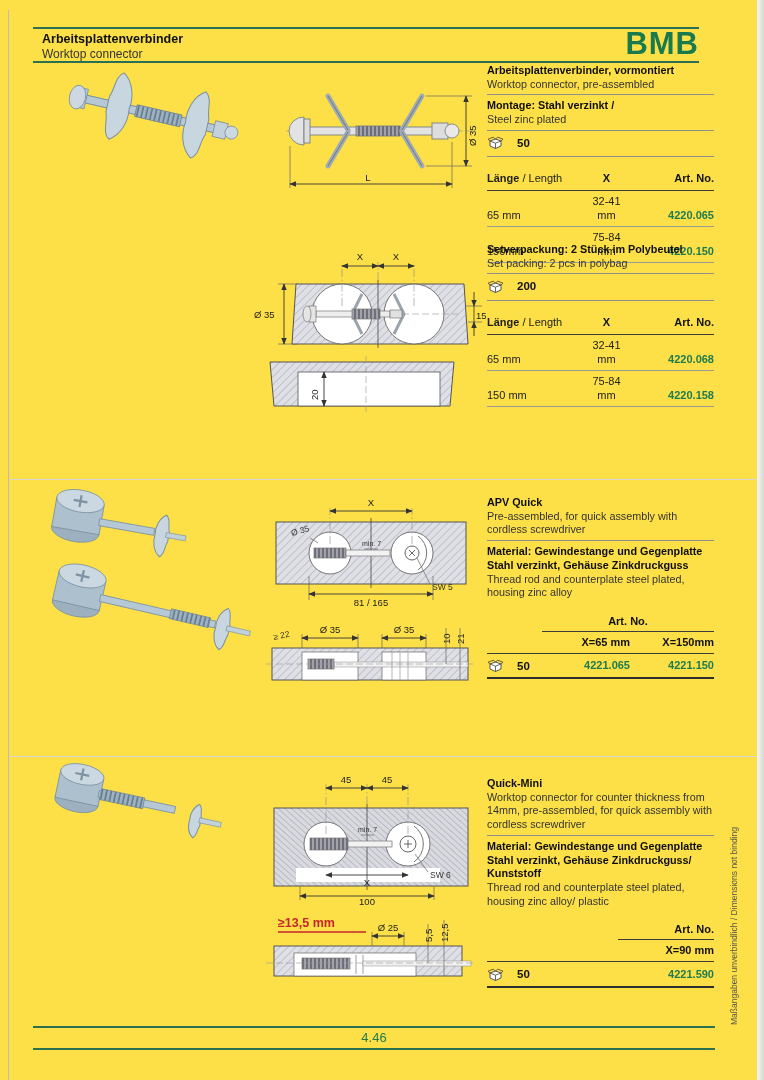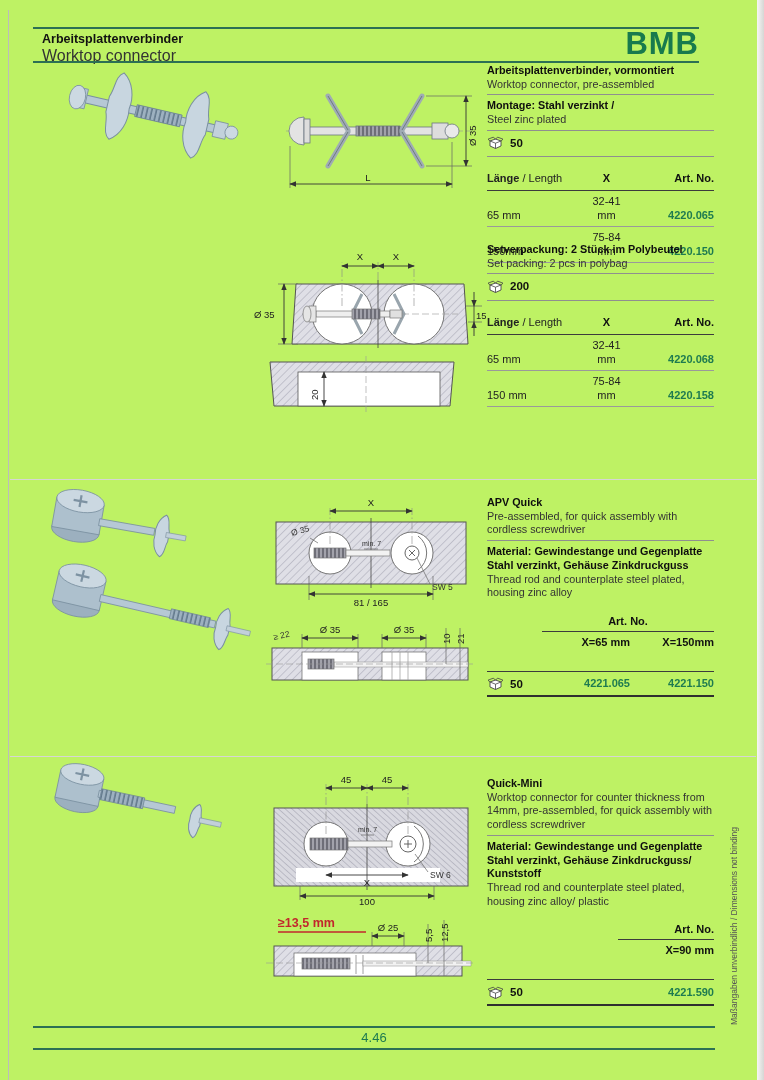--- a/index.html
+++ b/index.html
@@ -1,46 +1,46 @@
 <!DOCTYPE html>
 <html><head>
 <meta charset="utf-8">
 <style>
   html,body{margin:0;padding:0;background:#e9e9e7;}
-  .page{position:relative;width:764px;height:1080px;background:#bef264;overflow:hidden;
+  .page{position:relative;width:764px;height:1080px;background:#fde047;overflow:hidden;
         font-family:"Liberation Sans",sans-serif;color:#222;}
   .abs{position:absolute;}
   
   .edge-l{position:absolute;left:8px;top:10px;width:1px;height:1070px;background:#bcbcbc;}
   .edge-r{position:absolute;right:0;top:0;width:7px;height:1080px;background:linear-gradient(to right,#f6f6f4,#d6d6d4);}
   .sep{position:absolute;left:10px;width:746px;height:1px;background:#d6d6d4;}
   
   .gline{position:absolute;left:33px;width:666px;height:2px;background:#2c7054;}
   .htit{position:absolute;left:42px;top:32px;}
   .htit .de{font-size:12.5px;font-weight:bold;color:#111;}
-  .htit .en{font-size:16px;color:#333;margin-top:1px;}
+  .htit .en{font-size:12px;color:#333;margin-top:1px;}
   .logo{position:absolute;left:583px;top:26px;width:116px;text-align:right;
         font-size:31px;font-weight:bold;letter-spacing:1px;color:#187a4d;}
   
   .info{position:absolute;left:487px;width:227px;font-size:10.8px;line-height:1.27;color:#333;}
   .de{font-weight:bold;color:#0e0e0e;}
   .rule{border-top:1px solid #8f8f8f;margin:3px 0 4px;}
-  .pack{display:flex;align-items:center;gap:6px;padding:1px 0 3px;font-size:11.5px;font-weight:bold;color:#111;}
+  .pack{display:flex;align-items:center;gap:13px;padding:1px 0 3px;font-size:11.5px;font-weight:bold;color:#111;}
   .tbl{margin-top:15px;font-size:11px;color:#222;}
   .hrow,.drow{display:grid;grid-template-columns:92px 1fr 80px;column-gap:4px;align-items:end;}
   .hrow{padding-bottom:4px;border-bottom:1.6px solid #3c3c3c;}
   .drow{padding:4px 0 3px;border-bottom:1px solid #9a9a9a;}
   .g3{display:grid;grid-template-columns:1fr 88px 80px;column-gap:4px;align-items:center;}
   .g2{display:grid;grid-template-columns:1fr 96px;column-gap:4px;align-items:center;}
   .cx{text-align:center;}
   .ca{text-align:right;}
   .b{font-weight:bold;color:#111;}
   .art{color:#1e7b50;font-weight:bold;}
   .uline{border-bottom:1.4px solid #3c3c3c;padding-bottom:2px;}
-  .rB{padding:4px 0 21px;border-bottom:1.4px solid #3c3c3c;}
+  .rB{padding:4px 0 3px;border-bottom:1.4px solid #3c3c3c;}
   .rC{padding:5px 0 4px;border-bottom:2.5px solid #2f2f2f;}
   
   .fline{position:absolute;left:33px;width:682px;height:1.5px;background:#2c7054;}
   .pageno{position:absolute;left:33px;width:682px;top:1030px;text-align:center;
           font-size:13px;font-weight:normal;color:#1e7b50;}
   .sidenote{position:absolute;left:729px;top:815px;height:210px;font-size:8.5px;color:#555;
             writing-mode:vertical-rl;transform:rotate(180deg);white-space:nowrap;}
   
   svg text{font-family:"Liberation Sans",sans-serif;}
   .dim{stroke:#333;stroke-width:0.9;fill:none;marker-start:url(#arr);marker-end:url(#arr);}

